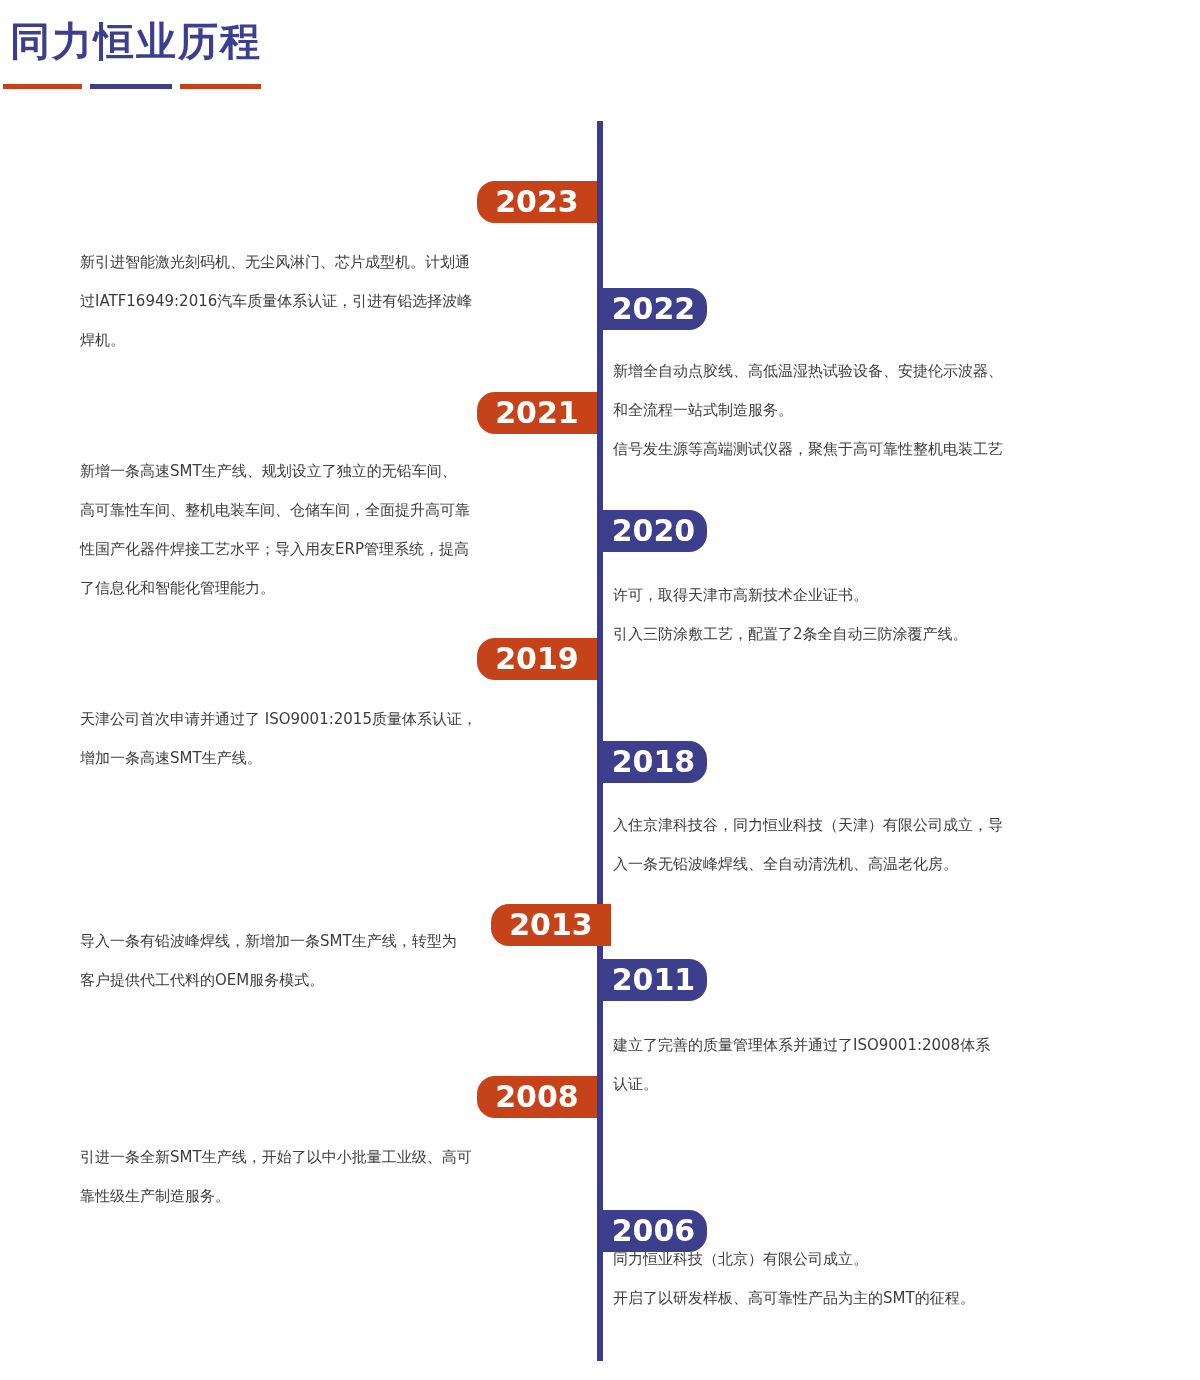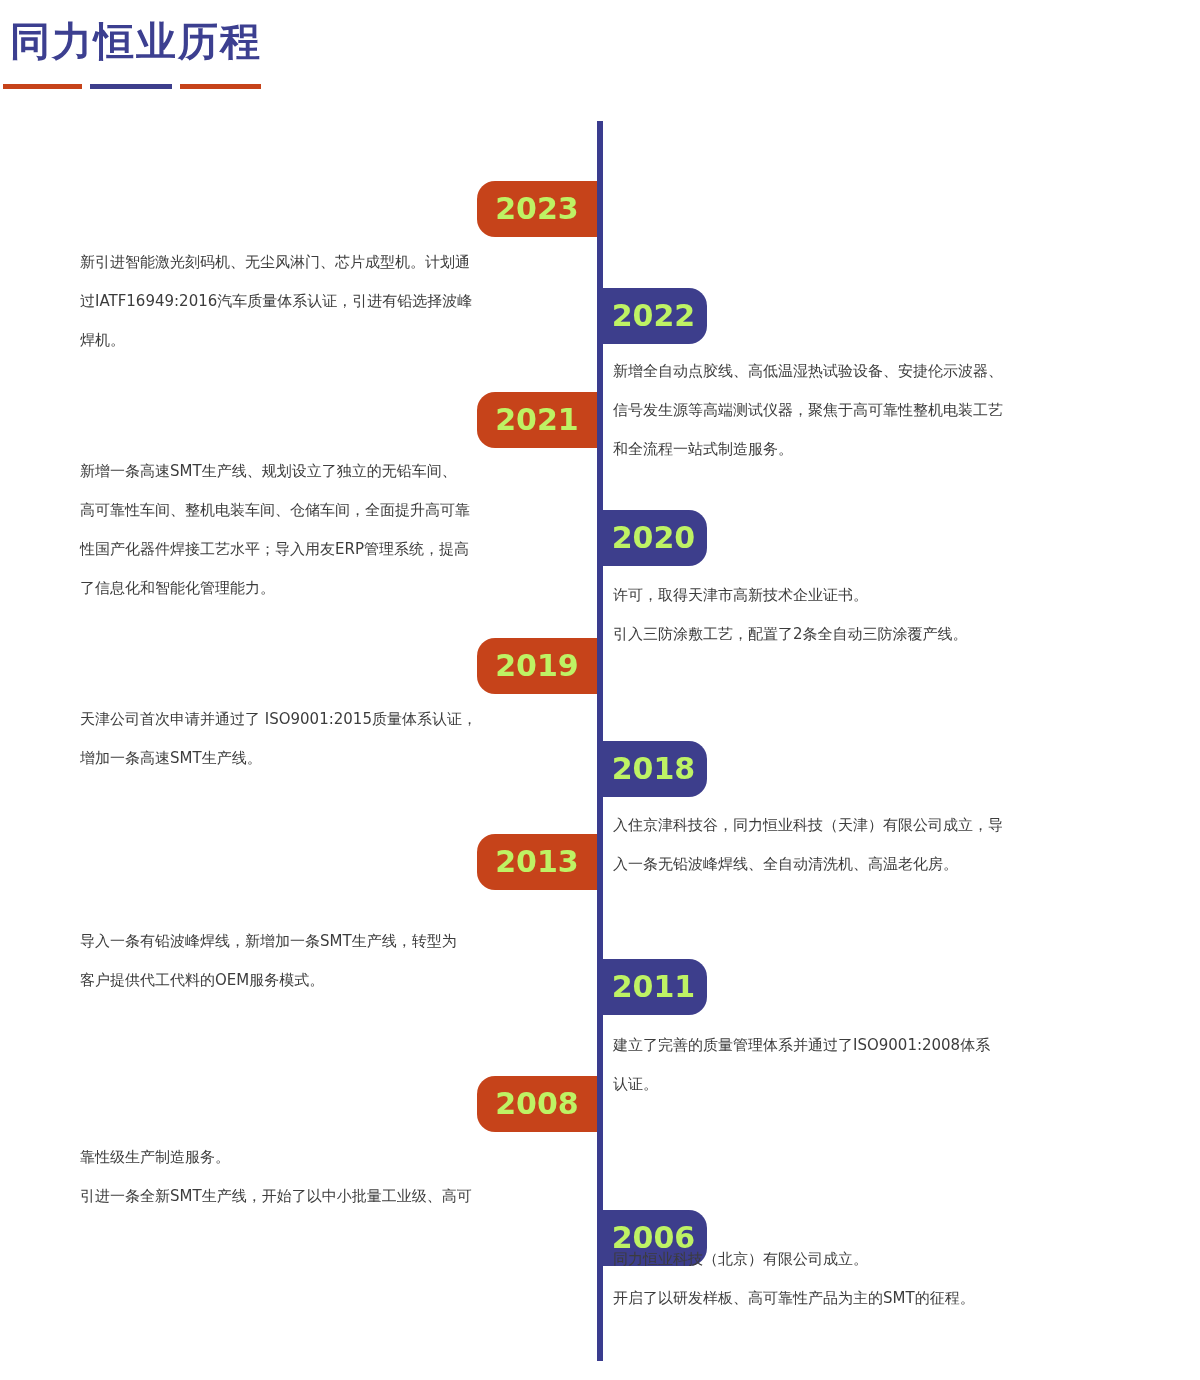--- a/index.html
+++ b/index.html
@@ -37,22 +37,22 @@
     position:absolute;
     left:597px;
     top:121px;
     width:6px;
     height:1240px;
   }
 
   
   .badge {
     position:absolute;
-    height:56px;
-    color:#bef264;
+    height:42px;
+    color:#ffffff;
     font-size:30px;
     font-weight:bold;
     display:flex;
     align-items:center;
     justify-content:center;
     line-height:1;
   }
   .badge.left {
     left:477px;
     width:120px;
@@ -90,22 +90,22 @@
   <div class="badge left" style="top: 181px; background-color: rgb(198, 67, 26);">2023</div>
   <div class="mtext left" style="top:243px">
     <div class="ln">新引进智能激光刻码机、无尘风淋门、芯片成型机。计划通</div>
     <div class="ln">过IATF16949:2016汽车质量体系认证，引进有铅选择波峰</div>
     <div class="ln">焊机。</div>
   </div>
 
   <div class="badge right" style="top: 288px; background-color: rgb(61, 62, 140);">2022</div>
   <div class="mtext right" style="top:352px">
     <div class="ln">新增全自动点胶线、高低温湿热试验设备、安捷伦示波器、</div>
+    <div class="ln">和全流程一站式制造服务。</div>
     <div class="ln">信号发生源等高端测试仪器，聚焦于高可靠性整机电装工艺</div>
-    <div class="ln">和全流程一站式制造服务。</div>
   </div>
 
   <div class="badge left" style="top: 392px; background-color: rgb(198, 67, 26);">2021</div>
   <div class="mtext left" style="top:452px">
     <div class="ln">新增一条高速SMT生产线、规划设立了独立的无铅车间、</div>
     <div class="ln">高可靠性车间、整机电装车间、仓储车间，全面提升高可靠</div>
     <div class="ln">性国产化器件焊接工艺水平；导入用友ERP管理系统，提高</div>
     <div class="ln">了信息化和智能化管理能力。</div>
   </div>
 
@@ -120,36 +120,36 @@
     <div class="ln">天津公司首次申请并通过了 ISO9001:2015质量体系认证，</div>
     <div class="ln">增加一条高速SMT生产线。</div>
   </div>
 
   <div class="badge right" style="top: 741px; background-color: rgb(61, 62, 140);">2018</div>
   <div class="mtext right" style="top:806px">
     <div class="ln">入住京津科技谷，同力恒业科技（天津）有限公司成立，导</div>
     <div class="ln">入一条无铅波峰焊线、全自动清洗机、高温老化房。</div>
   </div>
 
-  <div class="badge left" style="top: 834px; background-color: rgb(198, 67, 26);">2013</div>
+  <div class="badge left" style="top: 904px; background-color: rgb(198, 67, 26); margin-left: 14px;">2013</div>
   <div class="mtext left" style="top:922px">
     <div class="ln">导入一条有铅波峰焊线，新增加一条SMT生产线，转型为</div>
     <div class="ln">客户提供代工代料的OEM服务模式。</div>
   </div>
 
   <div class="badge right" style="top: 959px; background-color: rgb(61, 62, 140);">2011</div>
   <div class="mtext right" style="top:1026px">
     <div class="ln">建立了完善的质量管理体系并通过了ISO9001:2008体系</div>
     <div class="ln">认证。</div>
   </div>
 
   <div class="badge left" style="top: 1076px; background-color: rgb(198, 67, 26);">2008</div>
   <div class="mtext left" style="top:1138px">
+    <div class="ln">引进一条全新SMT生产线，开始了以中小批量工业级、高可</div>
     <div class="ln">靠性级生产制造服务。</div>
-    <div class="ln">引进一条全新SMT生产线，开始了以中小批量工业级、高可</div>
   </div>
 
   <div class="badge right" style="top: 1182px; background-color: rgb(61, 62, 140); margin-top: 28px;">2006</div>
   <div class="mtext right" style="top:1240px">
     <div class="ln">同力恒业科技（北京）有限公司成立。</div>
     <div class="ln">开启了以研发样板、高可靠性产品为主的SMT的征程。</div>
   </div>
 
 </div>
 

